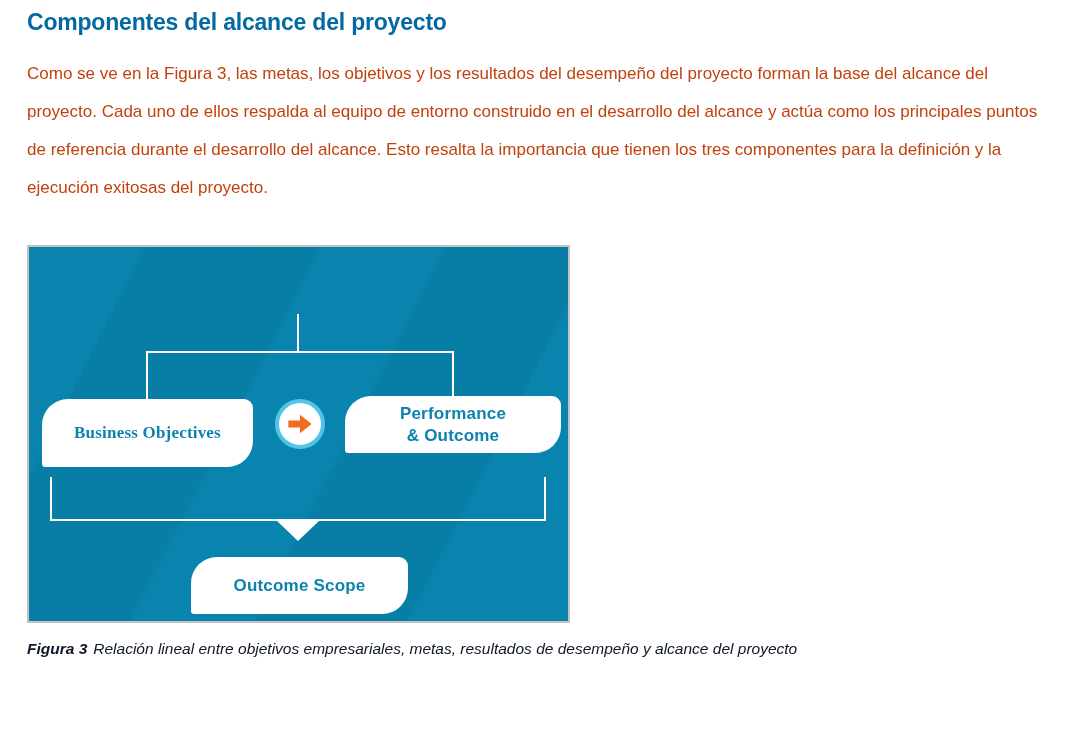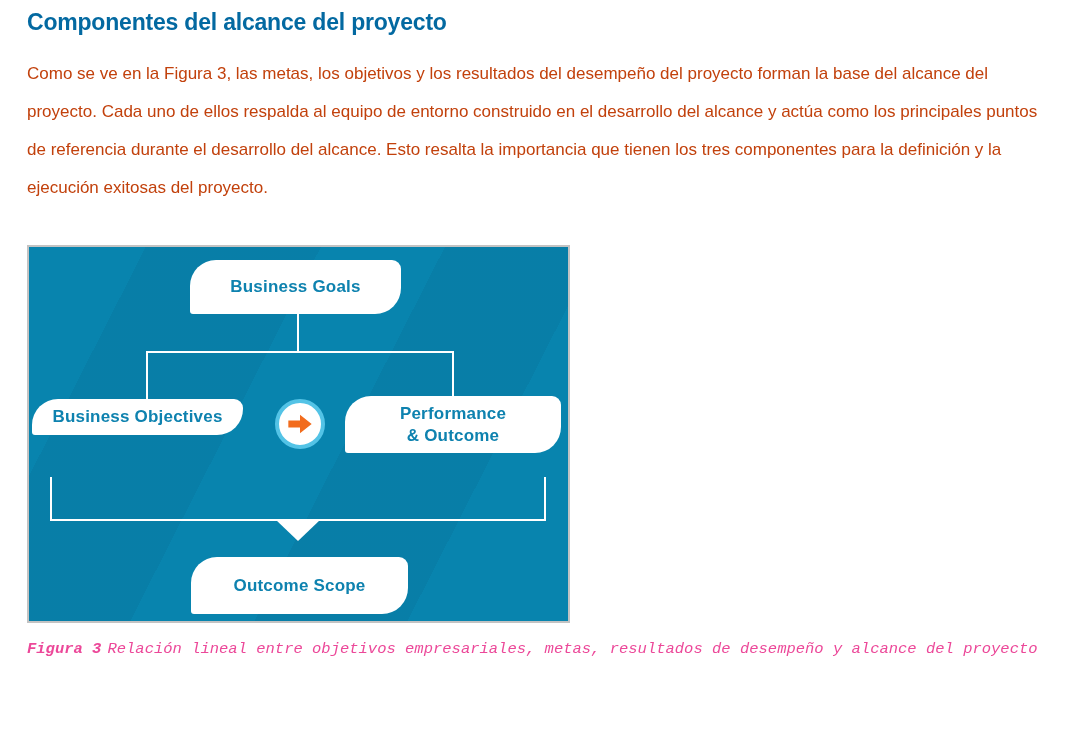--- a/index.html
+++ b/index.html
@@ -56,21 +56,21 @@
     color:#0e82af;
     font-weight:700;
     font-size:17px;
     letter-spacing:0.2px;
     display:flex; align-items:center; justify-content:center;
     text-align:center;
     border-radius:26px 9px 26px 3px;
     line-height:1.25;
   }
   .node.goals       { left:161px; top:13px;  width:211px; height:54px; }
-  .node.objectives  { left:3px;  top:152px; width:211px; height:36px; }
+  .node.objectives  { left:13px;  top:152px; width:211px; height:68px;font-family:Liberation Serif, serif; }
   .node.performance { left:316px; top:149px; width:216px; height:57px; white-space:pre-line; }
   .node.scope       { left:162px; top:310px; width:217px; height:57px; }
   .line { position:absolute; background:#ffffff; }
   .v-goals         { left:268px; top:67px;  width:2px;   height:39px; }
   .h-branch        { left:118px; top:104px; width:307px; height:2px; }
   .v-left-drop     { left:117px; top:104px; width:2px;   height:48px; }
   .v-right-drop    { left:423px; top:104px; width:2px;   height:46px; }
   .bracket-left-v  { left:21px;  top:230px; width:2px;   height:44px; }
   .bracket-h       { left:21px;  top:272px; width:496px; height:2px; }
   .bracket-right-v { left:515px; top:230px; width:2px;   height:44px; }
@@ -86,39 +86,37 @@
     width:50px; height:50px;
     border-radius:50%;
     background:#ffffff;
     border:4px solid #53c3e6;
     display:flex; align-items:center; justify-content:center;
   }
   .figure-caption {
     margin-top:17px;
     font-size:15.5px;
     font-style:italic;
-    color:#ec4899;
-    font-family:Liberation Mono, monospace;
+    color:#0f172a;
   }
   .figure-caption .cap-label { font-weight:700; margin-right:6px; }
 </style>
 </head>
 <body>
 
 <main>
 
   <h1 class="page-title">Componentes del alcance del proyecto</h1>
 
   <p class="intro-paragraph">Como se ve en la Figura 3, las metas, los objetivos y los resultados del desempeño del proyecto forman la base del alcance del proyecto. Cada uno de ellos respalda al equipo de entorno construido en el desarrollo del alcance y actúa como los principales puntos de referencia durante el desarrollo del alcance. Esto resalta la importancia que tienen los tres componentes para la definición y la ejecución exitosas del proyecto.</p>
 
 
   <figure class="figure3">
     <div class="diagram">
 
-      <div class="node goals">Business Goals</div>
 
       <div class="line v-goals"></div>
       <div class="line h-branch"></div>
       <div class="line v-left-drop"></div>
       <div class="line v-right-drop"></div>
 
       <div class="node objectives">Business Objectives</div>
 
       <div class="arrow-badge">
         <svg width="28" height="24" viewBox="0 0 24 20" aria-hidden="true">

